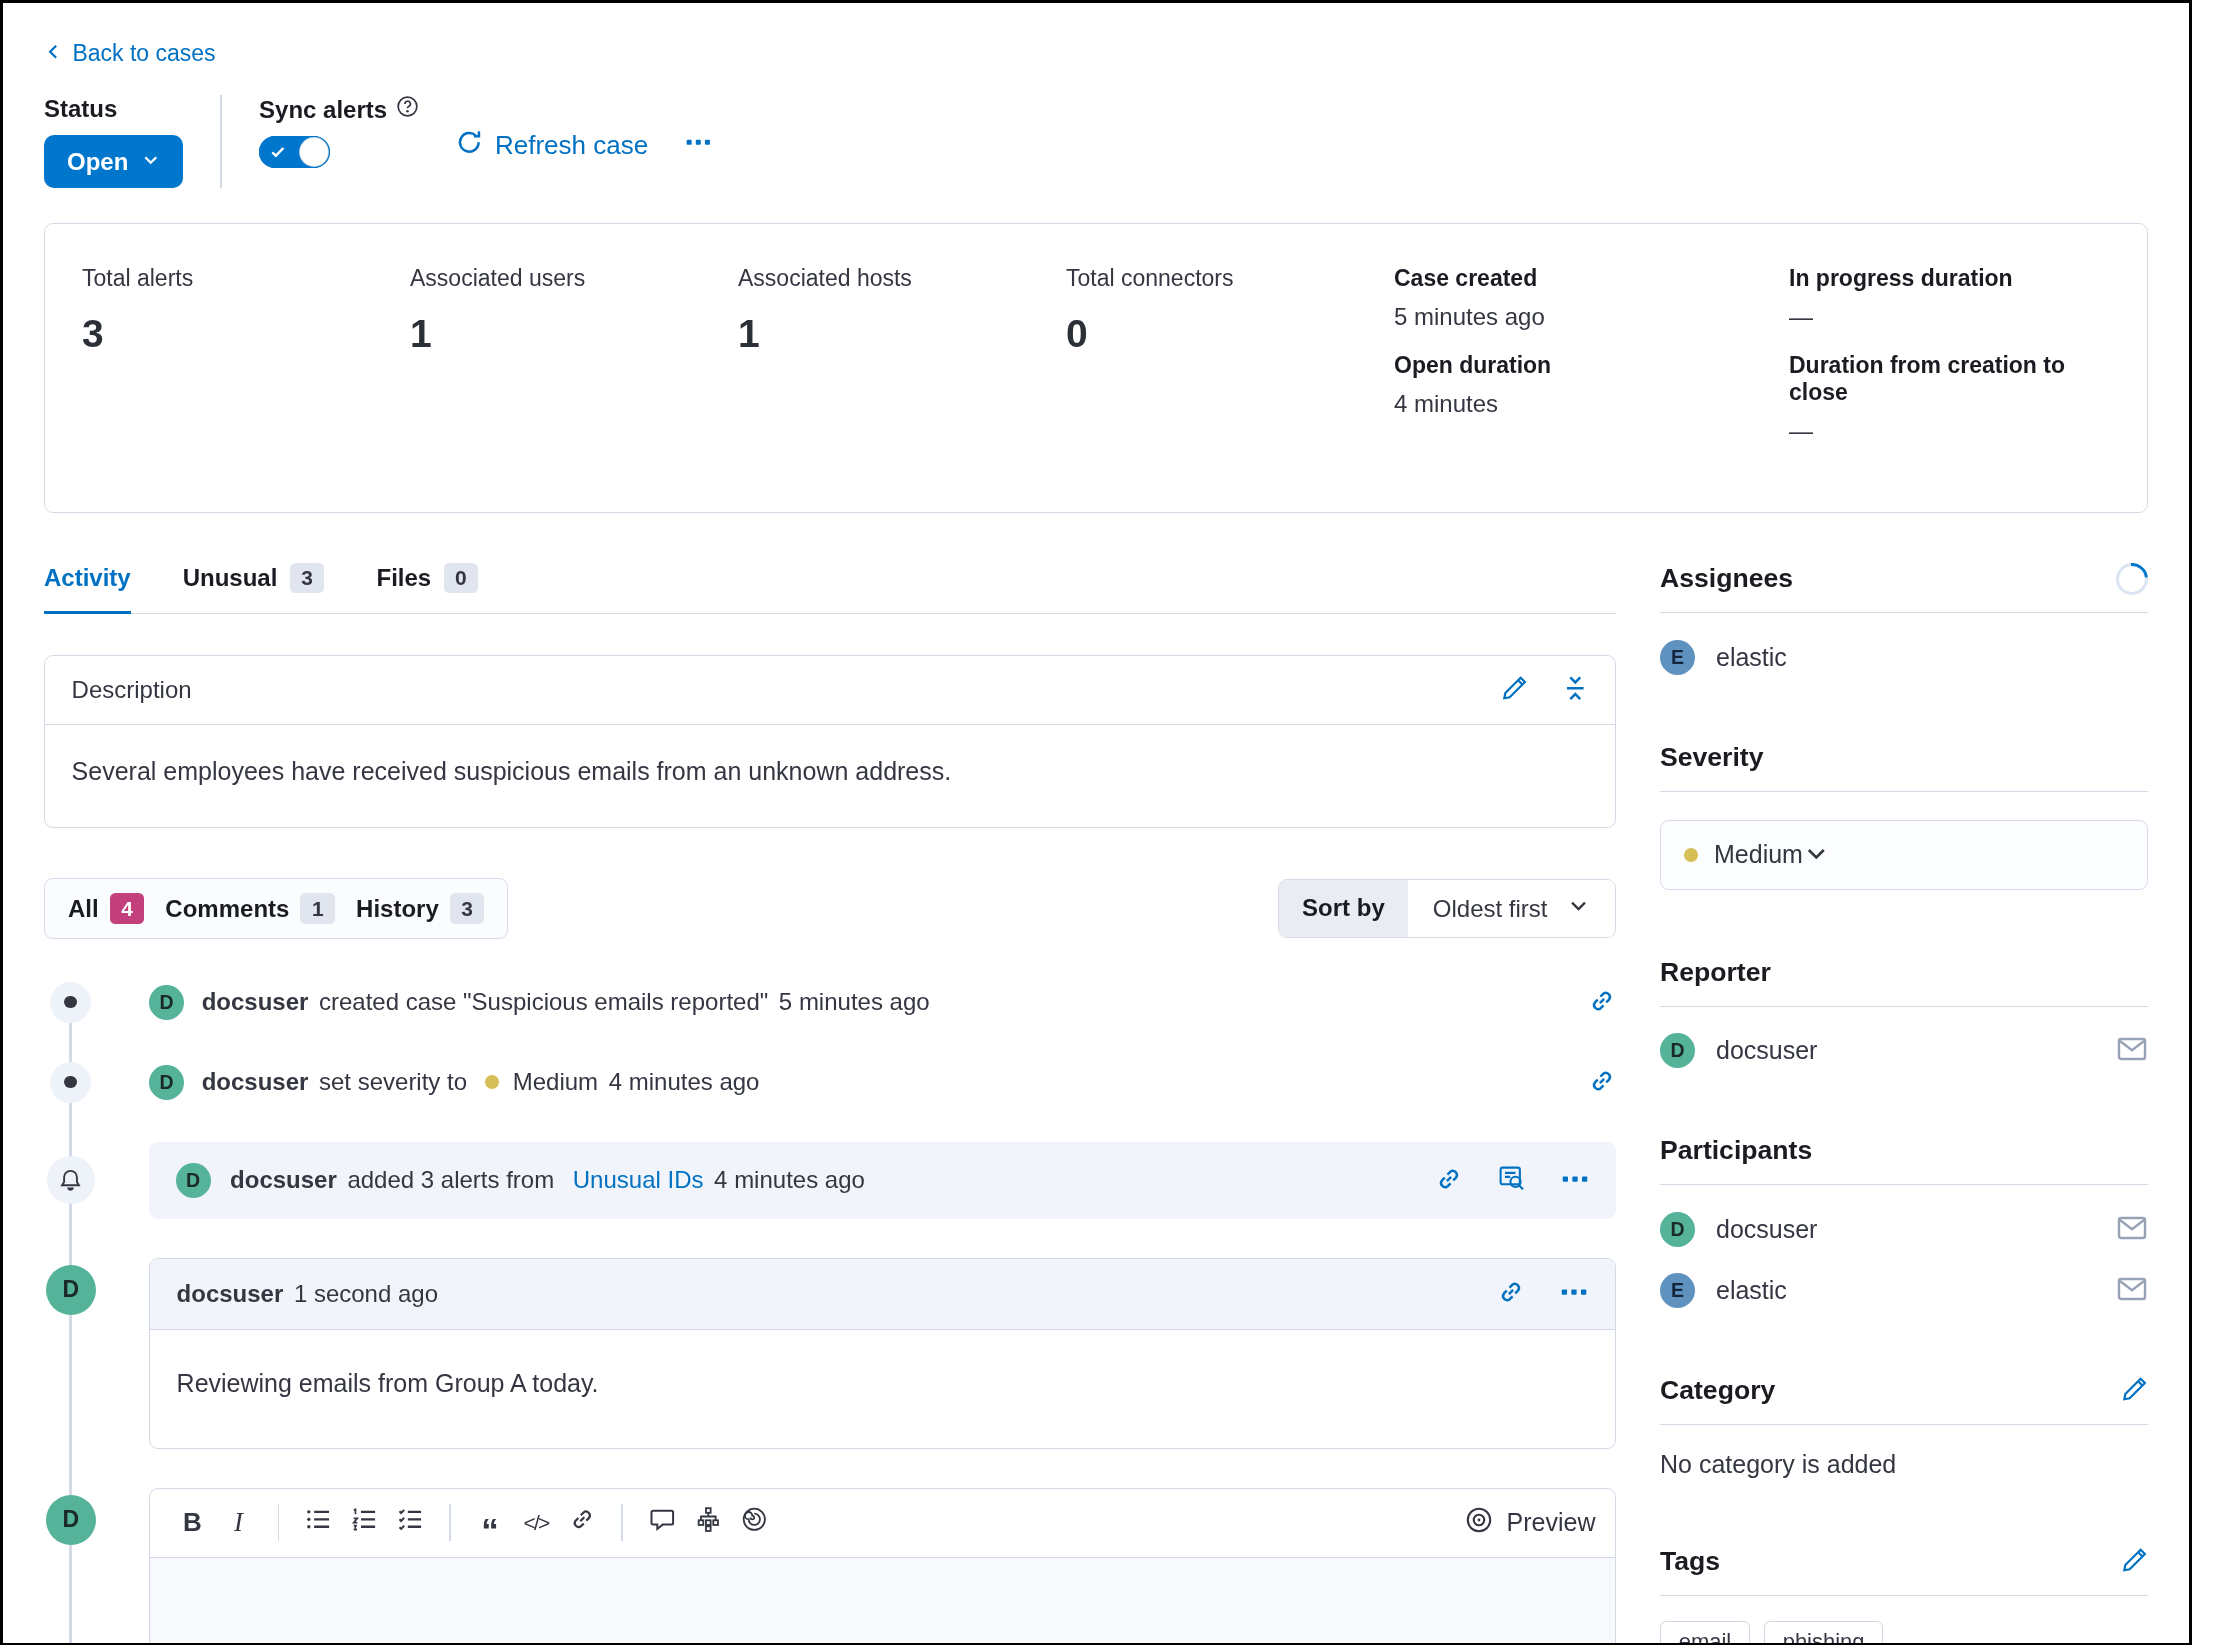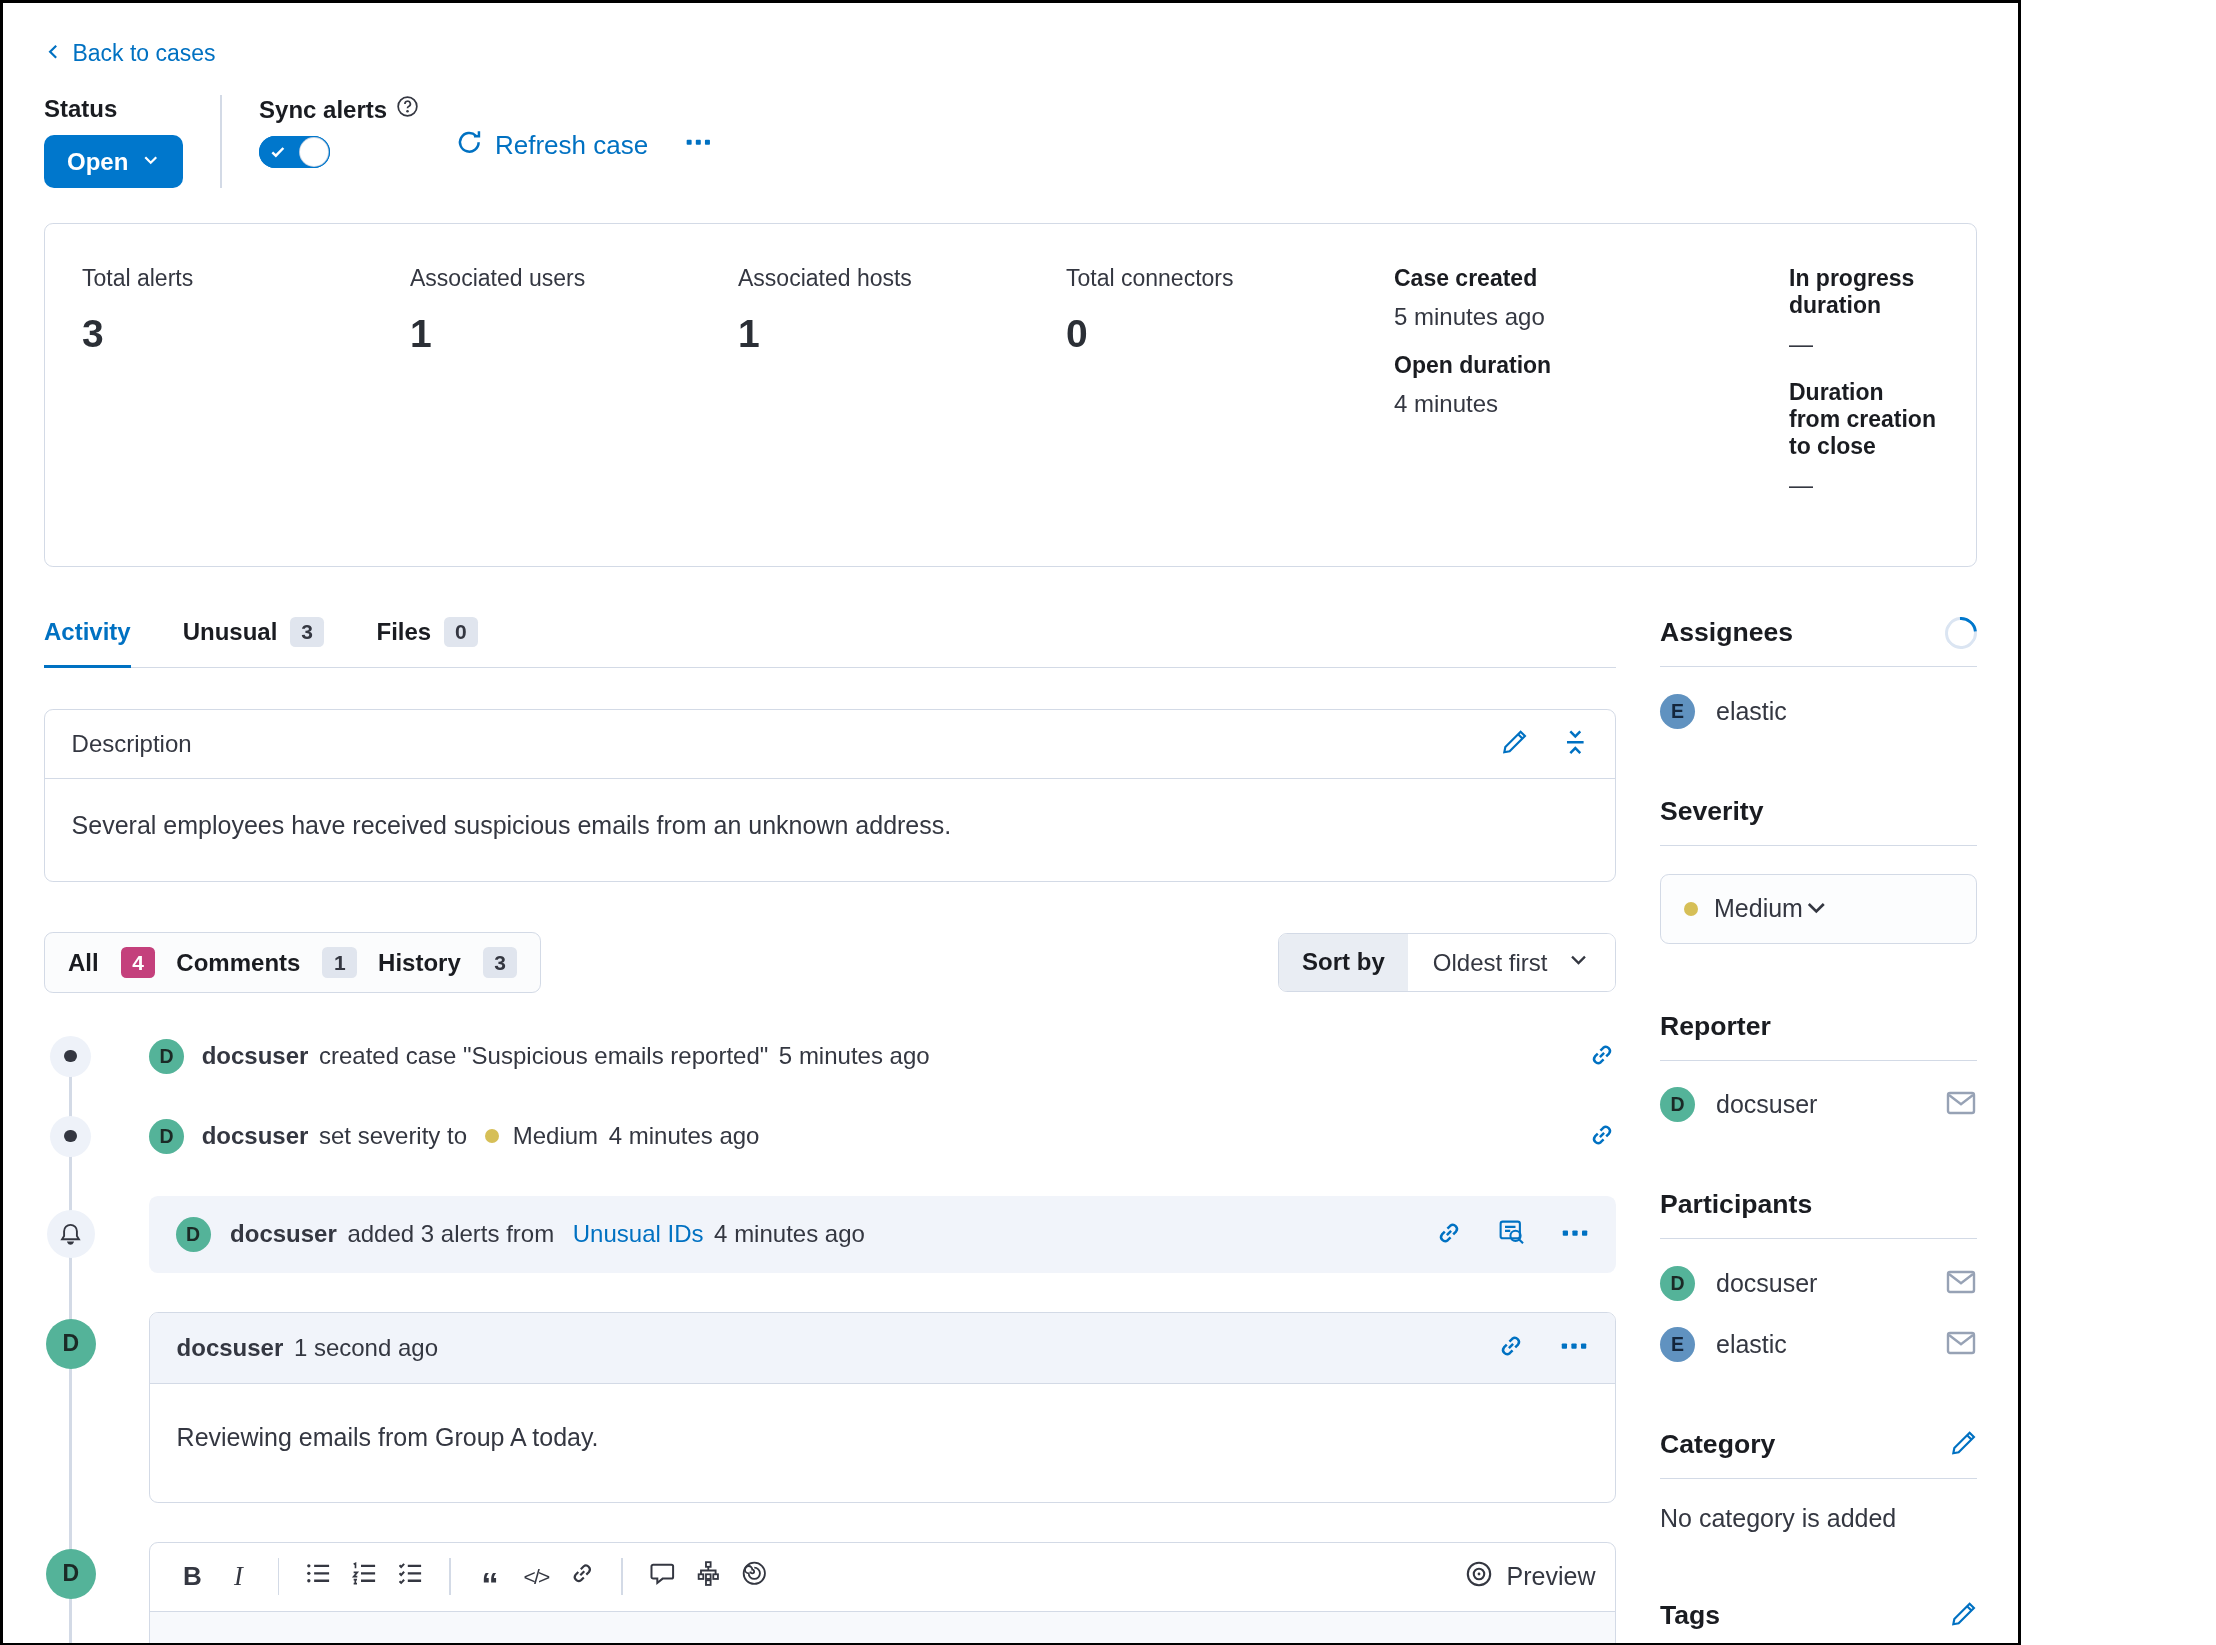--- a/index.html
+++ b/index.html
@@ -1,18 +1,18 @@
 <!DOCTYPE html>
 <html style="font-size:14px"><head>
 <meta charset="utf-8">
 <style>
   * { margin:0; padding:0; box-sizing:border-box; }
   html,body { background:#fff; }
   .screen {
-    width:2021px; height:1646px;
+    width:2192px; height:1646px;
     border:3.5px solid #000;
     background:#fff;
     overflow:hidden;
     font-family:"Liberation Sans", sans-serif;
     color:#343741;
     position:relative;
   }
   .page { padding:37px 41px 0 41px; }
 
   
@@ -67,21 +67,21 @@
   .desc-panel { border:1.8px solid #d3dae6; border-radius:8.9px; margin-top:41px; overflow:hidden; }
   .desc-head { display:flex; align-items:center; justify-content:space-between; padding:19.5px 26.6px; border-bottom:1.8px solid #d3dae6; }
   .desc-title { font-size:24px; color:#343741; }
   .desc-icons { display:flex; gap:34px; }
   .desc-icons .icon-btn svg { width:26.6px; height:26.6px; }
   .desc-body { padding:32px 26.6px 41px 26.6px; font-size:25px; color:#343741; }
 
   
   .filter-row { display:flex; justify-content:space-between; align-items:center; margin-top:50px; }
   .filter-group { display:flex; align-items:center; gap:21px; border:1.8px solid #d3dae6; background:#fbfcfd; border-radius:8.9px; padding:14px 23px; }
-  .filter-item { display:flex; align-items:center; gap:22px; font-size:24px; font-weight:700; color:#1a1c21; cursor:pointer; }
+  .filter-item { display:flex; align-items:center; gap:11px; font-size:24px; font-weight:700; color:#1a1c21; cursor:pointer; }
   .sort-control { display:flex; border:1.8px solid #d3dae6; border-radius:8.9px; overflow:hidden; cursor:pointer; }
   .sort-label { background:#e9edf3; padding:14px 23px; font-size:24px; font-weight:700; color:#1a1c21; }
   .sort-value { background:#fff; padding:14px 25px; font-size:24px; color:#343741; display:flex; align-items:center; gap:19.5px; }
   .sort-value svg { width:23px; height:23px; }
 
   
   .timeline { position:relative; margin-top:43px; }
   .timeline::before { content:''; position:absolute; left:25px; top:26.6px; bottom:0; width:2.7px; background:#d3dae6; }
   .event { display:flex; align-items:center; margin-bottom:39px; position:relative; }
   .gutter { width:105px; flex:none; display:flex; align-items:center; }

